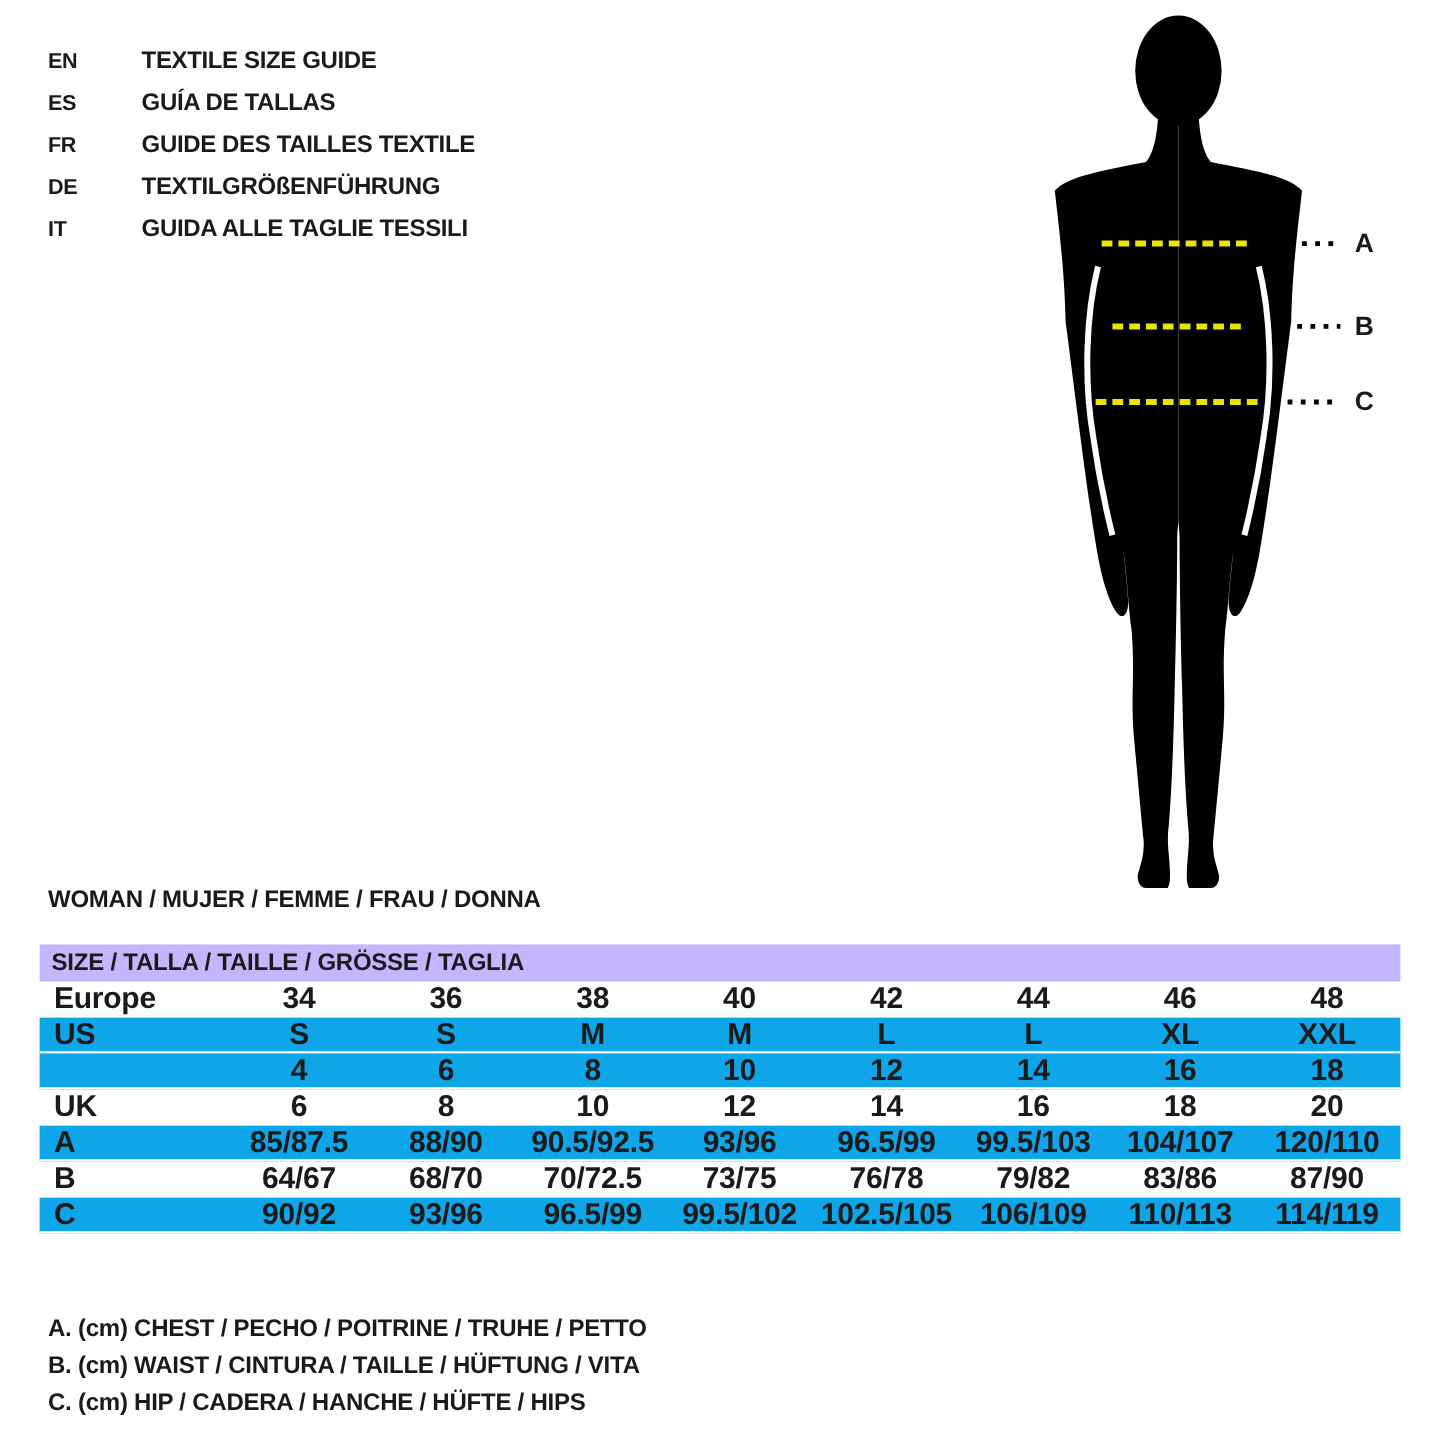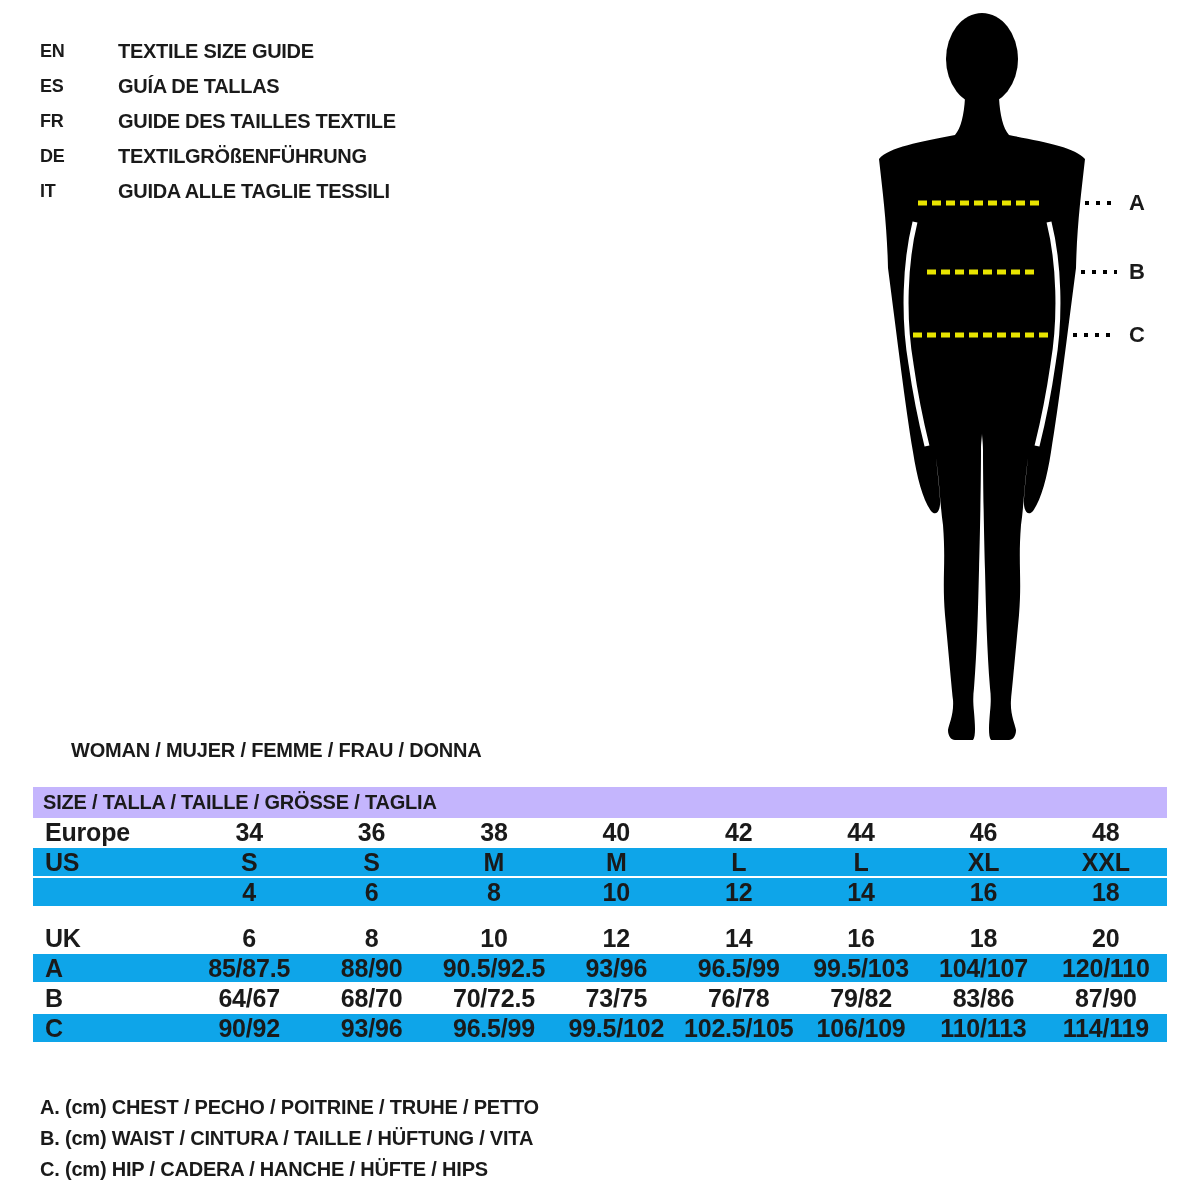--- a/index.html
+++ b/index.html
@@ -20,35 +20,35 @@
   .figure{position:absolute;left:855px;top:12px;width:282px;height:730px;}
   .marker{
     position:absolute;width:30px;text-align:center;font-size:22px;font-weight:bold;
     line-height:28px;
   }
   .marker-a{left:1122px;top:189px;}
   .marker-b{left:1122px;top:258px;}
   .marker-c{left:1122px;top:321px;}
 
   
-  .section-title{position:absolute;left:40px;top:739px;font-size:20px;font-weight:bold;letter-spacing:-0.2px;margin-left:31px;}
+  .section-title{position:absolute;left:40px;top:739px;font-size:20px;font-weight:bold;letter-spacing:-0.2px;}
 
   
   .size-table{position:absolute;left:33px;top:787px;width:1134px;}
   .table-header{
     height:31px;line-height:31px;background:#c4b5fd;padding-left:10px;
     font-size:20px;font-weight:bold;letter-spacing:-0.2px;box-sizing:border-box;
   }
   .t-row{
     display:grid;grid-template-columns:155px repeat(8,1fr);
     height:30px;line-height:28px;border-bottom:2px solid #ffffff;box-sizing:border-box;
     font-size:25px;font-weight:bold;letter-spacing:-0.2px;
   }
   .t-row.shaded{background:#0ea5e9;}
-  .t-row.gap-before{margin-top:16px;}
+  .t-row.gap-before{margin-top:0;}
   .t-label{padding-left:12px;text-align:left;}
   .t-cell{text-align:center;}
 
   
   .legend{position:absolute;left:40px;top:1092px;}
   .legend-line{height:31px;line-height:31px;font-size:20px;font-weight:bold;letter-spacing:-0.2px;white-space:nowrap;}
 </style>
 </head>
 <body>
 

